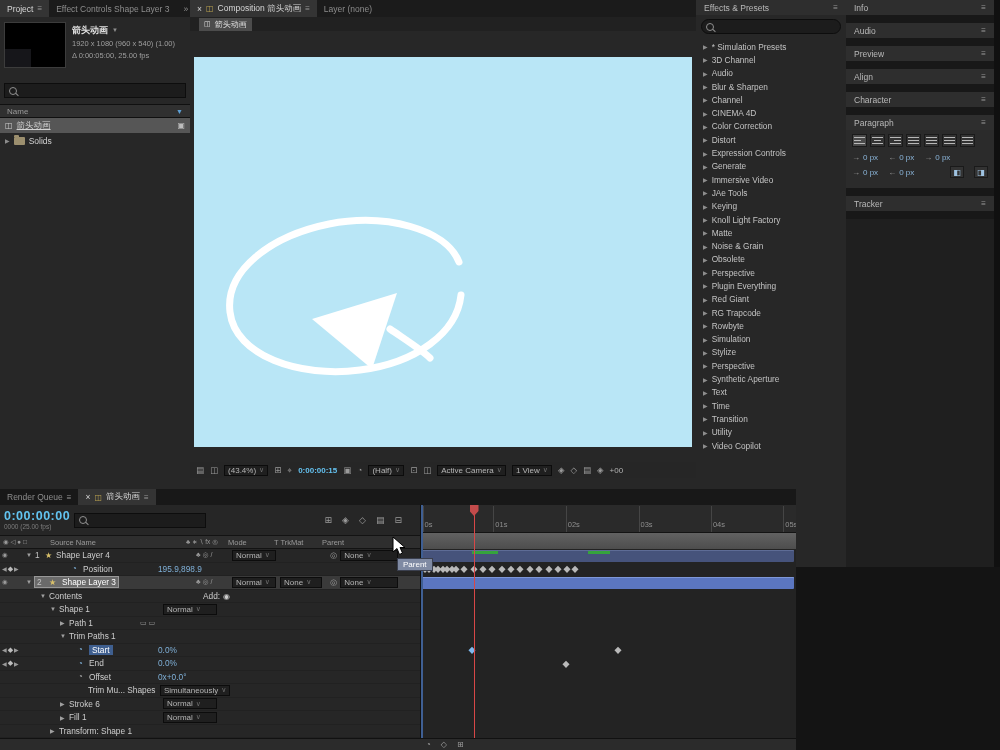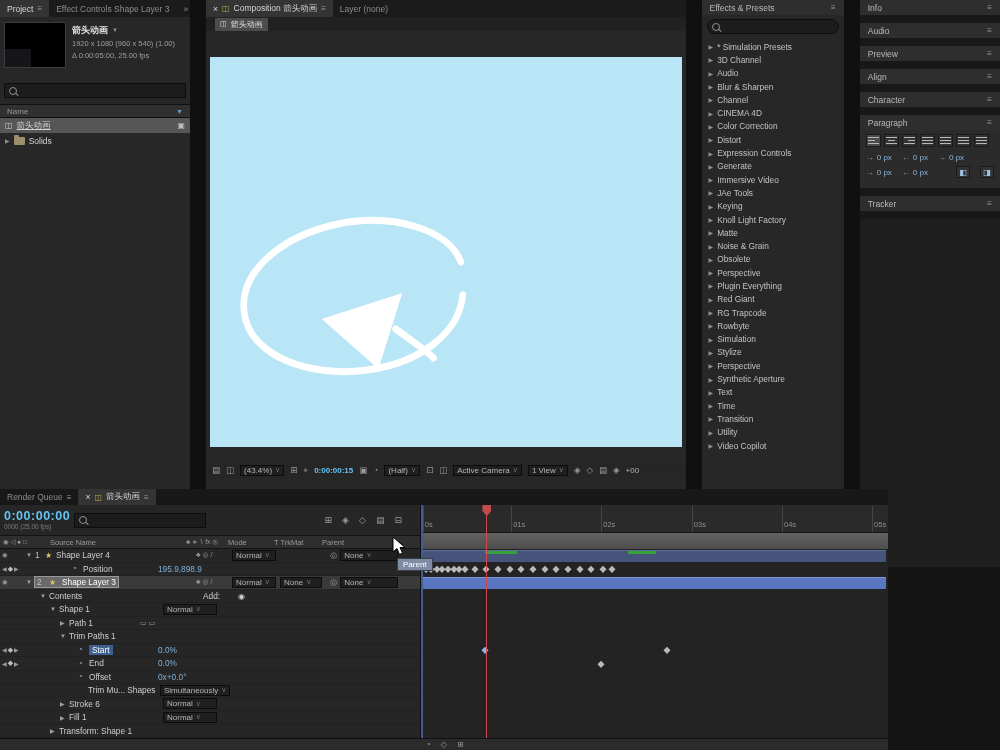--- a/index.html
+++ b/index.html
@@ -18,21 +18,21 @@
   .sico{width:8px;height:8px;border:1px solid #8f8f8f;border-radius:50%;position:relative;flex:none;}
   .sico::after{content:'';position:absolute;width:4px;height:1px;background:#8f8f8f;
                transform:rotate(45deg);right:-3px;bottom:-1px;}
   .searchbox{background:#1c1c1c;border:1px solid #0d0d0d;display:flex;align-items:center;
              gap:4px;padding:0 4px;height:15px;}
   .searchbox input{background:transparent;border:none;outline:none;color:#ccc;font-size:8px;width:100%;}
   .pnl-hdr{height:15px;background:#2e2e2e;display:flex;align-items:center;justify-content:space-between;
            padding:4px 8px;color:#b9b9b9;font-size:8.5px;}
 
   
-  .top{position:absolute;left:0;top:0;width:1000px;height:567px;display:flex;gap:16px;background:#101010;}
+  .top{position:absolute;left:0;top:0;width:1000px;height:567px;display:flex;gap:0;background:#101010;}
   .panel{background:#272727;position:relative;}
   .left-col{width:190px;display:flex;flex-direction:column;}
   .comp-col{width:506px;}
   .fx-col{width:150px;display:flex;flex-direction:column;}
   .right-col{width:148px;background:#181818;display:flex;flex-direction:column;gap:8px;padding-top:0;}
 
   
   .proj-meta{display:flex;gap:6px;padding:5px 4px;height:58px;}
   .thumb{width:62px;height:46px;background:#000;border:1px solid #3c3c3c;flex:none;position:relative;}
   .thumb::after{content:'';position:absolute;left:0;bottom:0;width:26px;height:18px;background:#16161a;}
@@ -80,21 +80,21 @@
   .al-glyph.c{background-position:0 1px,center 4px,0 7px;}
   .al-glyph.r{background-position:0 1px,right 4px,0 7px;}
   .al-glyph.j{background-size:100% 1px,100% 1px,100% 1px;}
   .ind-row{display:flex;gap:10px;margin-bottom:4px;align-items:center;}
   .ind-cell{display:flex;gap:3px;align-items:center;color:#9a9a9a;font-size:8px;}
   .ind-val{color:#8ab4d8;text-align:center;}
   .mini-btn{width:14px;height:12px;background:#333;border:1px solid #1a1a1a;color:#9fc3e2;font-size:8px;
             display:flex;align-items:center;justify-content:center;}
 
   
-  .tl{position:absolute;left:0;top:489px;width:888px;height:261px;background:#1e1e1e;}
+  .tl{position:absolute;left:0;top:489px;width:796px;height:261px;background:#1e1e1e;}
   .tl-tabs{height:16px;background:#181818;display:flex;align-items:stretch;font-size:8.5px;color:#8d8d8d;}
   .tl-main{position:absolute;top:16px;left:0;right:0;bottom:12px;display:flex;}
   .tl-left{width:421px;background:#262626;position:relative;border-right:1px solid #101010;}
   .tl-top{height:30px;display:flex;align-items:center;gap:8px;padding:0 4px;}
   .tc-wrap{width:62px;line-height:1.1;}
   .tc-big{color:#62c3f0;font-size:12.5px;font-weight:bold;letter-spacing:0.5px;}
   .tc-sub{color:#7d7d7d;font-size:6.5px;}
   .tl-search{width:132px;}
   .tl-topicons{margin-left:auto;display:flex;gap:10px;color:#9a9a9a;font-size:9px;padding-right:14px;}
   .tl-cols{position:absolute;top:30px;left:0;right:0;height:14px;background:#2e2e2e;border-top:1px solid #131313;
@@ -612,21 +612,21 @@
                   <span class="caret" data-name="caret-icon">∨</span>
                 </span>
             </span>
           </div>
 
           <div class="trow" data-name="group-row-contents">
             <span class="lead"></span>
             <span style="width:14px"></span>
             <span class="tw" data-name="twirl-open-icon">▼</span>
             <span data-name="group-label">Contents</span>
-            <span class="abs" style="left:203px;display:flex;gap:18px;align-items:flex-end" data-name="add-control">
+            <span class="abs" style="left:203px;display:flex;gap:3px;align-items:flex-end" data-name="add-control">
               <span data-name="add-label">Add:</span>
               <span data-name="add-icon" style="font-size:8px">◉</span>
             </span>
           </div>
 
           <div class="trow" data-name="group-row-shape-1">
             <span class="lead"></span>
             <span style="width:24px"></span>
             <span class="tw" data-name="twirl-open-icon">▼</span>
             <span data-name="group-label">Shape 1</span>

